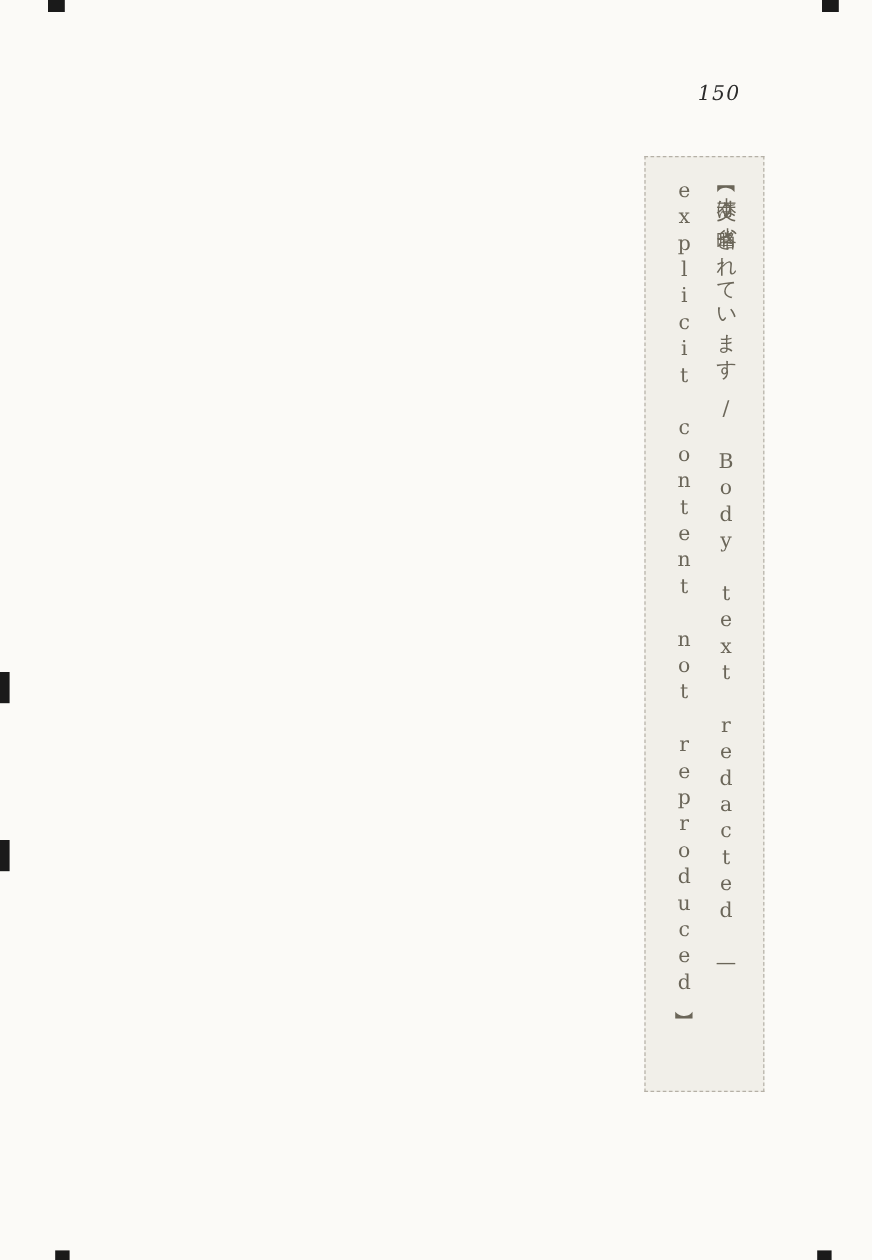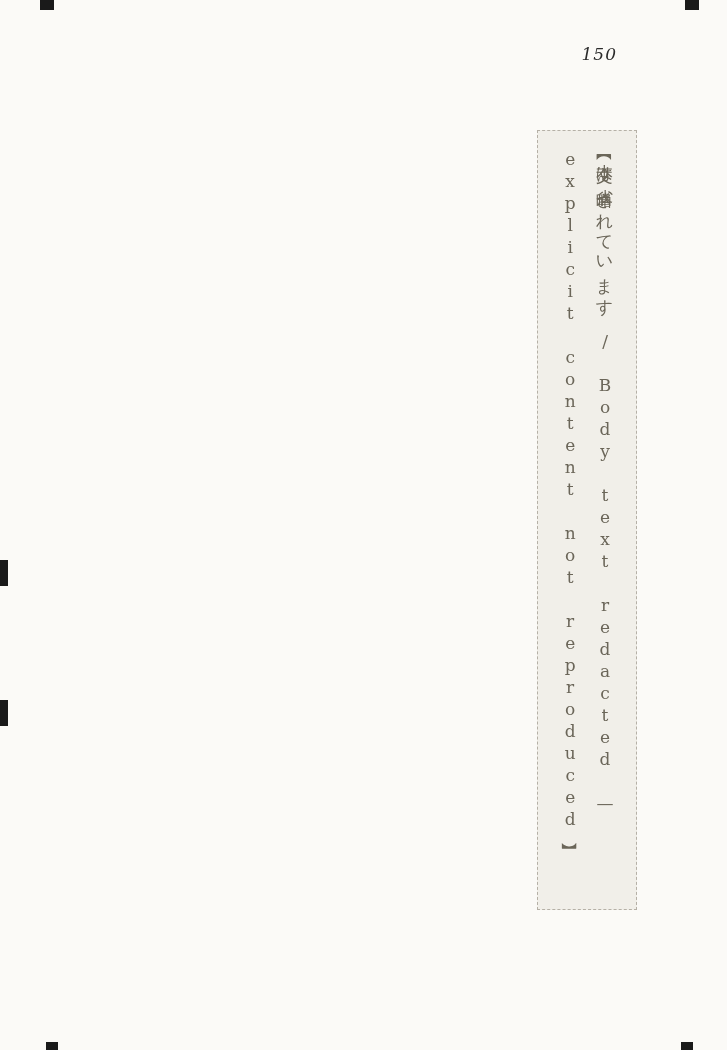--- a/index.html
+++ b/index.html
@@ -25,21 +25,21 @@
   }
   .edge-top-left   { top: 0; left: 40px; width: 14px; height: 10px; }
   .edge-top-right  { top: 0; right: 28px; width: 14px; height: 10px; }
   .edge-left-a     { left: 0; top: 560px; width: 8px; height: 26px; }
   .edge-left-b     { left: 0; top: 700px; width: 8px; height: 26px; }
   .edge-bottom     { bottom: 0; left: 46px; width: 12px; height: 8px; }
   .edge-bottom-r   { bottom: 0; right: 34px; width: 12px; height: 8px; }
 
   .page-number {
     position: absolute;
-    top: 44px;
+    top: 68px;
     right: 110px;
     font-size: 17px;
     font-style: italic;
     color: #2b2b2b;
     letter-spacing: 1px;
   }
 
   .text-block {
     position: absolute;
     top: 130px;

